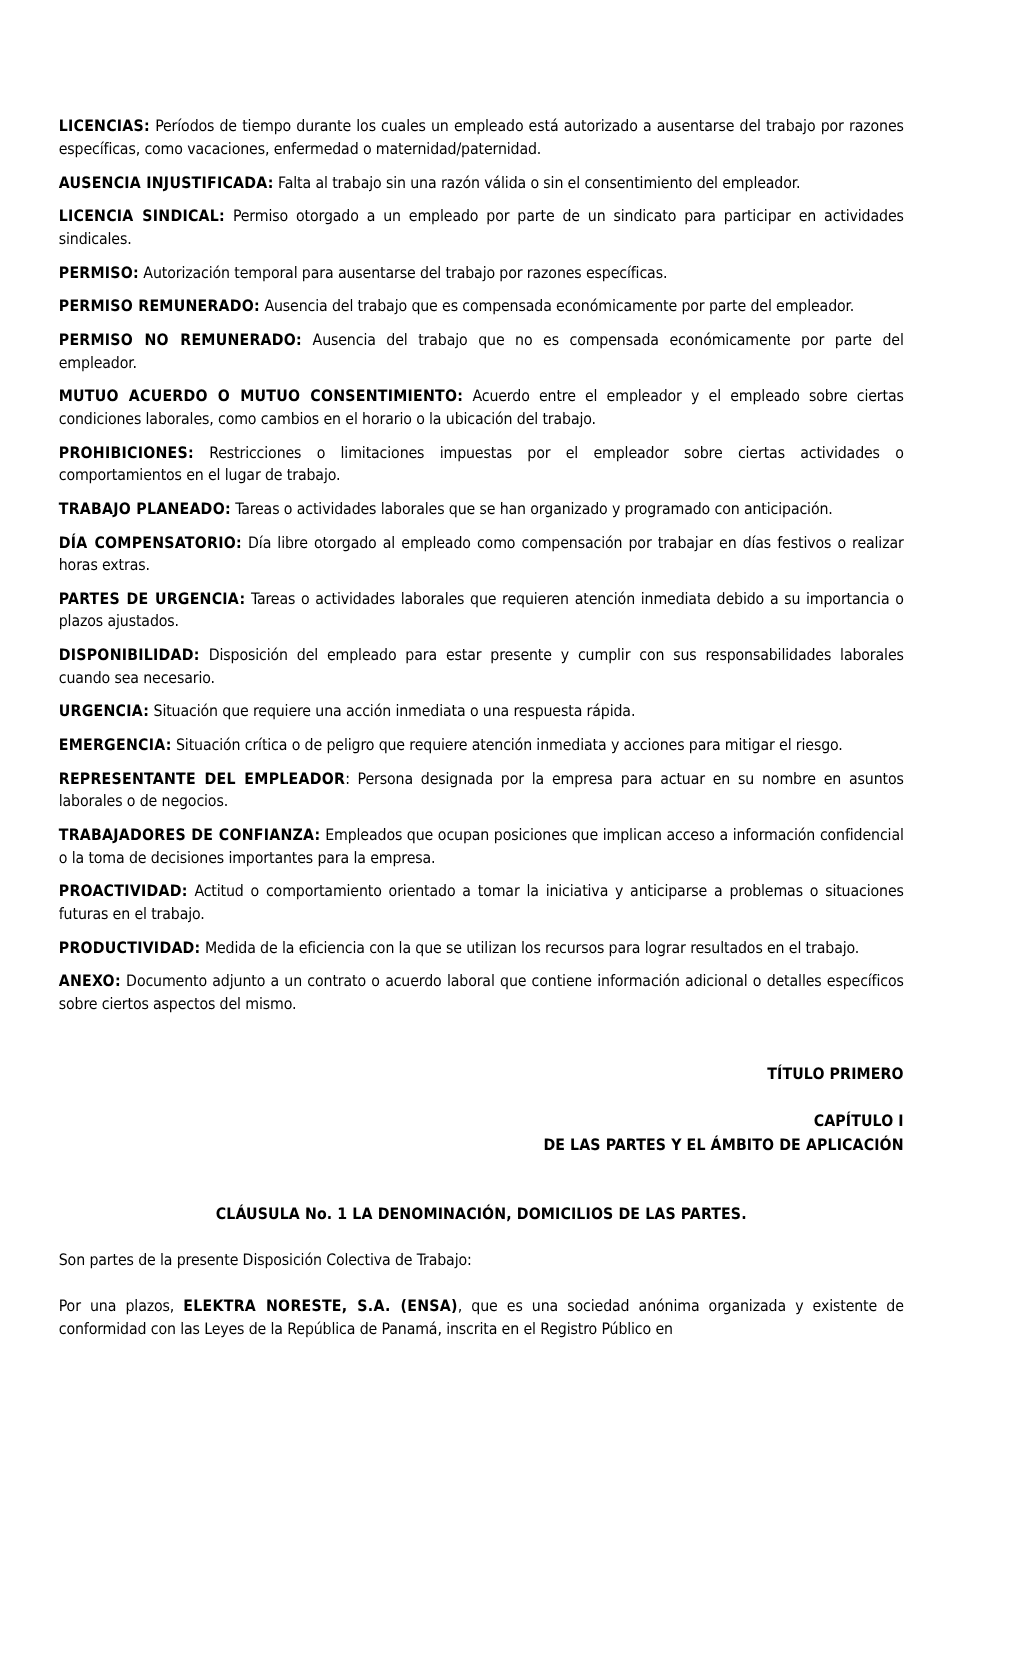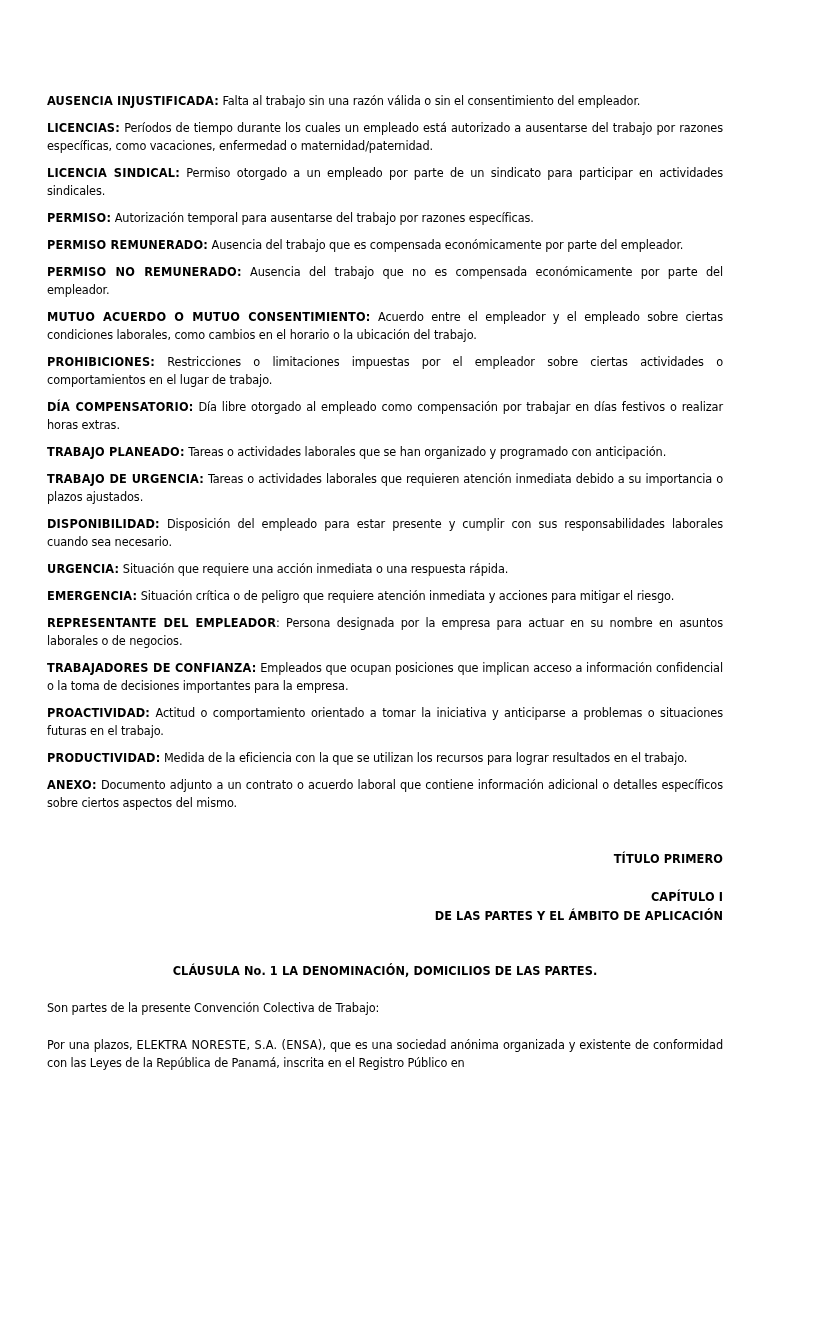--- a/index.html
+++ b/index.html
@@ -66,53 +66,53 @@
   }
   .plain-para {
     margin: 0;
     text-align: justify;
     text-justify: inter-word;
     font-size: 12.6px;
     line-height: 18px;
     letter-spacing: -0.1px;
   }
   .bold-inline {
-    font-weight: normal;
+    font-weight: bold;
     letter-spacing: 0.2px;
   }
 </style>
 </head>
 <body>
 
 <div class="page">
   <div class="doc-body">
 
     <div class="definitions-list">
 
+      <p class="def-para"><span class="term">LICENCIAS:</span><span> Períodos de tiempo durante los cuales un empleado está autorizado a ausentarse del trabajo por razones específicas, como vacaciones, enfermedad o maternidad/paternidad.</span></p>
+
       <p class="def-para"><span class="term">AUSENCIA INJUSTIFICADA:</span><span> Falta al trabajo sin una razón válida o sin el consentimiento del empleador.</span></p>
-
-      <p class="def-para"><span class="term">LICENCIAS:</span><span> Períodos de tiempo durante los cuales un empleado está autorizado a ausentarse del trabajo por razones específicas, como vacaciones, enfermedad o maternidad/paternidad.</span></p>
 
       <p class="def-para"><span class="term">LICENCIA SINDICAL:</span><span> Permiso otorgado a un empleado por parte de un sindicato para participar en actividades sindicales.</span></p>
 
       <p class="def-para"><span class="term">PERMISO:</span><span> Autorización temporal para ausentarse del trabajo por razones específicas.</span></p>
 
       <p class="def-para"><span class="term">PERMISO REMUNERADO:</span><span> Ausencia del trabajo que es compensada económicamente por parte del empleador.</span></p>
 
       <p class="def-para"><span class="term">PERMISO NO REMUNERADO:</span><span> Ausencia del trabajo que no es compensada económicamente por parte del empleador.</span></p>
 
       <p class="def-para"><span class="term">MUTUO ACUERDO O MUTUO CONSENTIMIENTO:</span><span> Acuerdo entre el empleador y el empleado sobre ciertas condiciones laborales, como cambios en el horario o la ubicación del trabajo.</span></p>
 
       <p class="def-para"><span class="term">PROHIBICIONES:</span><span> Restricciones o limitaciones impuestas por el empleador sobre ciertas actividades o comportamientos en el lugar de trabajo.</span></p>
 
+      <p class="def-para"><span class="term">TRABAJO PLANEADO:</span><span> Tareas o actividades laborales que se han organizado y programado con anticipación.</span></p>
+
       <p class="def-para"><span class="term">DÍA COMPENSATORIO:</span><span> Día libre otorgado al empleado como compensación por trabajar en días festivos o realizar horas extras.</span></p>
 
-      <p class="def-para"><span class="term">TRABAJO PLANEADO:</span><span> Tareas o actividades laborales que se han organizado y programado con anticipación.</span></p>
-
-      <p class="def-para"><span class="term">TRABAJO DE URGENCIA:</span><span> Tareas o actividades laborales que requieren atención inmediata debido a su importancia o plazos ajustados.</span></p>
+      <p class="def-para"><span class="term">PARTES DE URGENCIA:</span><span> Tareas o actividades laborales que requieren atención inmediata debido a su importancia o plazos ajustados.</span></p>
 
       <p class="def-para"><span class="term">DISPONIBILIDAD:</span><span> Disposición del empleado para estar presente y cumplir con sus responsabilidades laborales cuando sea necesario.</span></p>
 
       <p class="def-para"><span class="term">URGENCIA:</span><span> Situación que requiere una acción inmediata o una respuesta rápida.</span></p>
 
       <p class="def-para"><span class="term">EMERGENCIA:</span><span> Situación crítica o de peligro que requiere atención inmediata y acciones para mitigar el riesgo.</span></p>
 
       <p class="def-para"><span class="term">REPRESENTANTE DEL EMPLEADOR</span><span>: Persona designada por la empresa para actuar en su nombre en asuntos laborales o de negocios.</span></p>
 
       <p class="def-para"><span class="term">TRABAJADORES DE CONFIANZA:</span><span> Empleados que ocupan posiciones que implican acceso a información confidencial o la toma de decisiones importantes para la empresa.</span></p>
@@ -137,20 +137,20 @@
       <span class="tline">CAPÍTULO I</span>
       <span class="tline">DE LAS PARTES Y EL ÁMBITO DE APLICACIÓN</span>
     </div>
 
     <div class="spacer-xl"></div>
 
     <p class="clause-heading">CLÁUSULA No. 1 LA DENOMINACIÓN, DOMICILIOS DE LAS PARTES.</p>
 
     <div class="spacer-md"></div>
 
-    <p class="plain-para">Son partes de la presente Convención Colectiva de Trabajo:</p>
+    <p class="plain-para">Son partes de la presente Disposición Colectiva de Trabajo:</p>
 
     <div class="spacer-md"></div>
 
     <p class="plain-para"><span>Por una plazos, </span><span class="bold-inline">ELEKTRA NORESTE, S.A. (ENSA)</span><span>, que es una sociedad anónima organizada y existente de conformidad con las Leyes de la República de Panamá, inscrita en el Registro Público en</span></p>
 
   </div>
 </div>
 
 </body></html>

